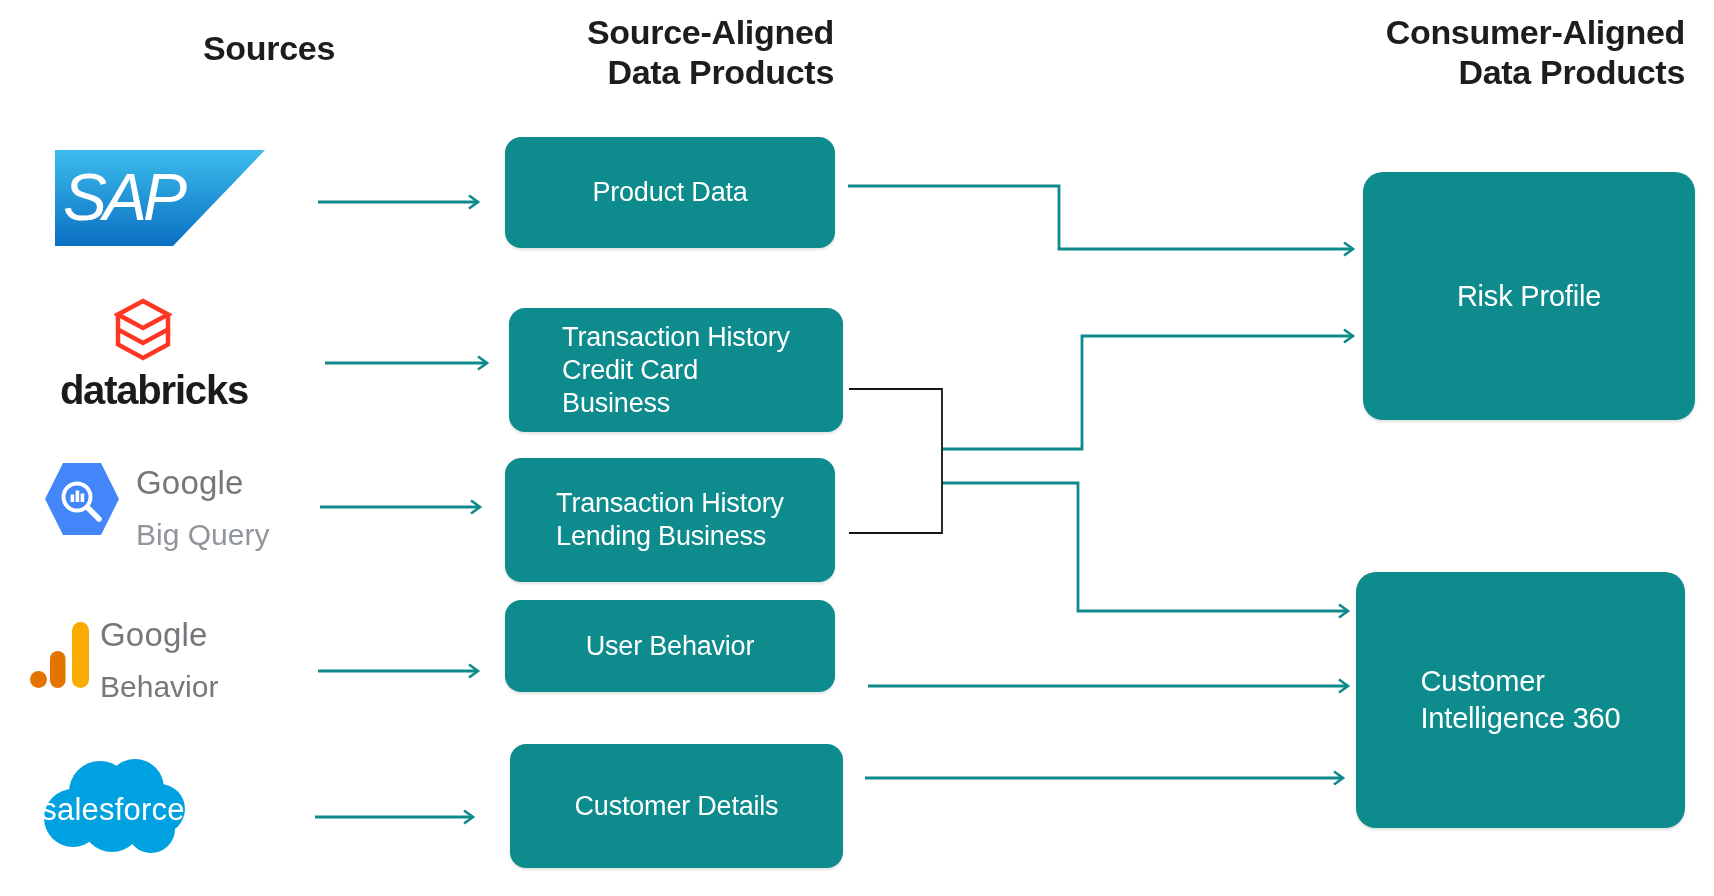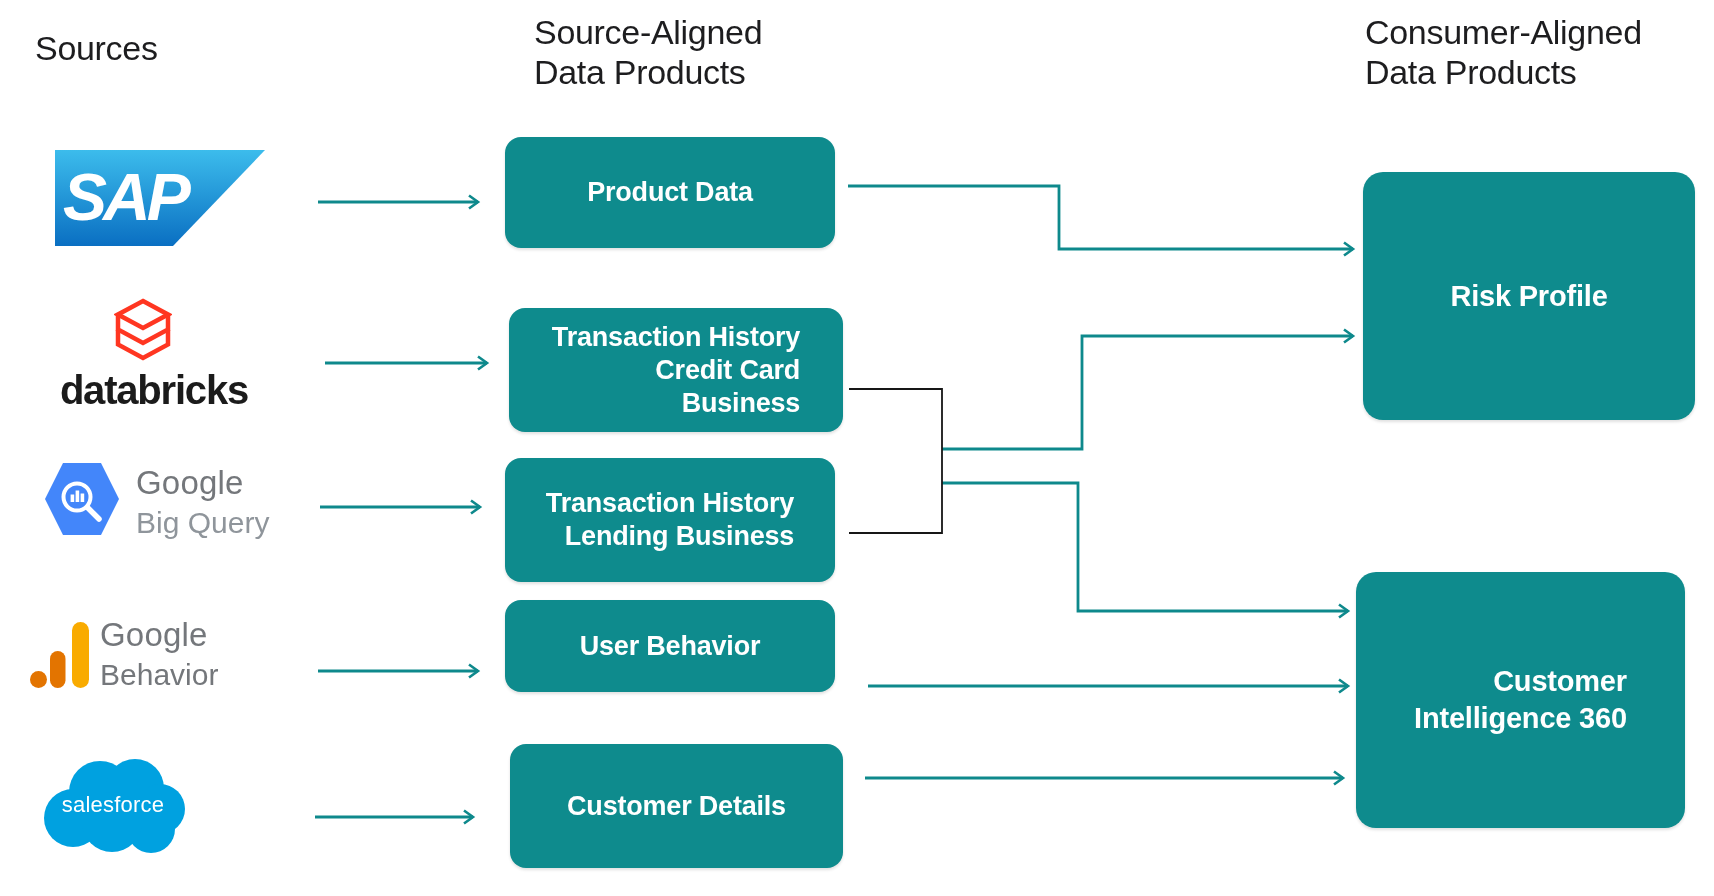--- a/index.html
+++ b/index.html
@@ -7,72 +7,72 @@
     --header-text:#1D1D1F; --box-text:#FFFFFF;
     --databricks-red:#FF3621; --bigquery-blue:#4386FA;
     --analytics-orange:#E37400; --analytics-yellow:#F9AB00;
     --salesforce-blue:#00A1E0; --google-gray:#74777B; --google-gray-light:#8F959B;
     --sap-top:#3CBCEC; --sap-bottom:#0A6FC2; --wordmark-dark:#1B1B1B;
   }
   *{box-sizing:border-box;margin:0;padding:0}
   body{background:#fff;font-family:"Liberation Sans",sans-serif}
   .stage{position:relative;width:1714px;height:896px;background:#fff;overflow:hidden}
 
-  .col-header{position:absolute;text-align:left;font-weight:400;font-size:34px;
+  .col-header{position:absolute;text-align:right;font-weight:700;font-size:34px;
     line-height:40px;color:var(--header-text);letter-spacing:-.3px}
   #hdr-sources{left:35px;top:28px;width:300px}
   #hdr-source-aligned{left:534px;top:12px;width:300px}
   #hdr-consumer-aligned{left:1365px;top:12px;width:320px}
 
   .node{position:absolute;background:var(--box-teal);border-radius:16px;
     display:flex;align-items:center;justify-content:center;
     box-shadow:0 2px 3px rgba(0,0,0,.12)}
-  .node-label{color:var(--box-text);font-weight:700;text-align:right;
+  .node-label{color:var(--box-text);font-weight:400;text-align:left;
     white-space:pre-line;letter-spacing:-.2px}
   .mid .node-label{font-size:27px;line-height:33px}
   .big{border-radius:20px}
   .big .node-label{font-size:29px;line-height:37px}
 
   #node-product-data{left:505px;top:137px;width:330px;height:111px}
   #node-credit-card{left:509px;top:308px;width:334px;height:124px}
   #node-lending{left:505px;top:458px;width:330px;height:124px}
   #node-user-behavior{left:505px;top:600px;width:330px;height:92px}
   #node-customer-details{left:510px;top:744px;width:333px;height:124px}
   #node-risk-profile{left:1363px;top:172px;width:332px;height:248px}
   #node-ci360{left:1356px;top:572px;width:329px;height:256px}
 
   #connector-layer{position:absolute;left:0;top:0;width:1714px;height:896px;pointer-events:none}
 
   .logo{position:absolute}
   
   #logo-sap{left:55px;top:150px;width:210px;height:96px}
   #logo-sap .sap-text{position:absolute;left:8px;top:0;width:100%;height:96px;
-    line-height:94px;font-size:66px;font-weight:700;font-style:italic;
+    line-height:94px;font-size:66px;font-weight:400;font-style:italic;
     letter-spacing:-4px;color:#fff}
   
   #logo-databricks{left:38px;top:298px;width:210px;height:112px;text-align:right}
   #logo-databricks svg{display:block;margin:0 auto}
   .db-wordmark{display:block;margin-top:6px;font-size:40px;font-weight:700;
     letter-spacing:-1.2px;color:var(--wordmark-dark)}
   
   #logo-bigquery{left:44px;top:462px;width:230px;height:80px}
   #logo-bigquery svg{position:absolute;left:0;top:0}
   .bq-text{position:absolute;left:92px;top:2px}
   .g-line1{font-size:33px;color:var(--google-gray);letter-spacing:.2px}
-  .g-line2{font-size:30px;color:var(--google-gray-light);margin-top:4px}
+  .g-line2{font-size:30px;color:var(--google-gray-light);margin-top:16px}
   
   #logo-analytics{left:30px;top:614px;width:230px;height:80px}
   #logo-analytics svg{position:absolute;left:0;top:0}
   .ga-text{position:absolute;left:70px;top:2px}
   .ga-text .g-line2{color:var(--google-gray)}
   
   #logo-salesforce{left:40px;top:756px;width:146px;height:100px}
   #logo-salesforce svg{position:absolute;left:0;top:0}
   .sf-text{position:absolute;left:0;top:36px;width:146px;text-align:center;
-    color:#fff;font-size:22px;letter-spacing:.2px}
+    color:#fff;font-size:31px;letter-spacing:.2px}
 </style>
 </head>
 <body>
 
 <div class="stage">
 
   <svg id="connector-layer" viewBox="0 0 1714 896" xmlns="http://www.w3.org/2000/svg">
     <defs>
       <marker id="arw" viewBox="-2 -8 14 16" markerWidth="14" markerHeight="16" refX="9" refY="0" orient="auto" markerUnits="userSpaceOnUse">
         <path d="M0,-6.5 L9,0 L0,6.5" fill="none" stroke="#0E898C" stroke-width="2.6"></path>

